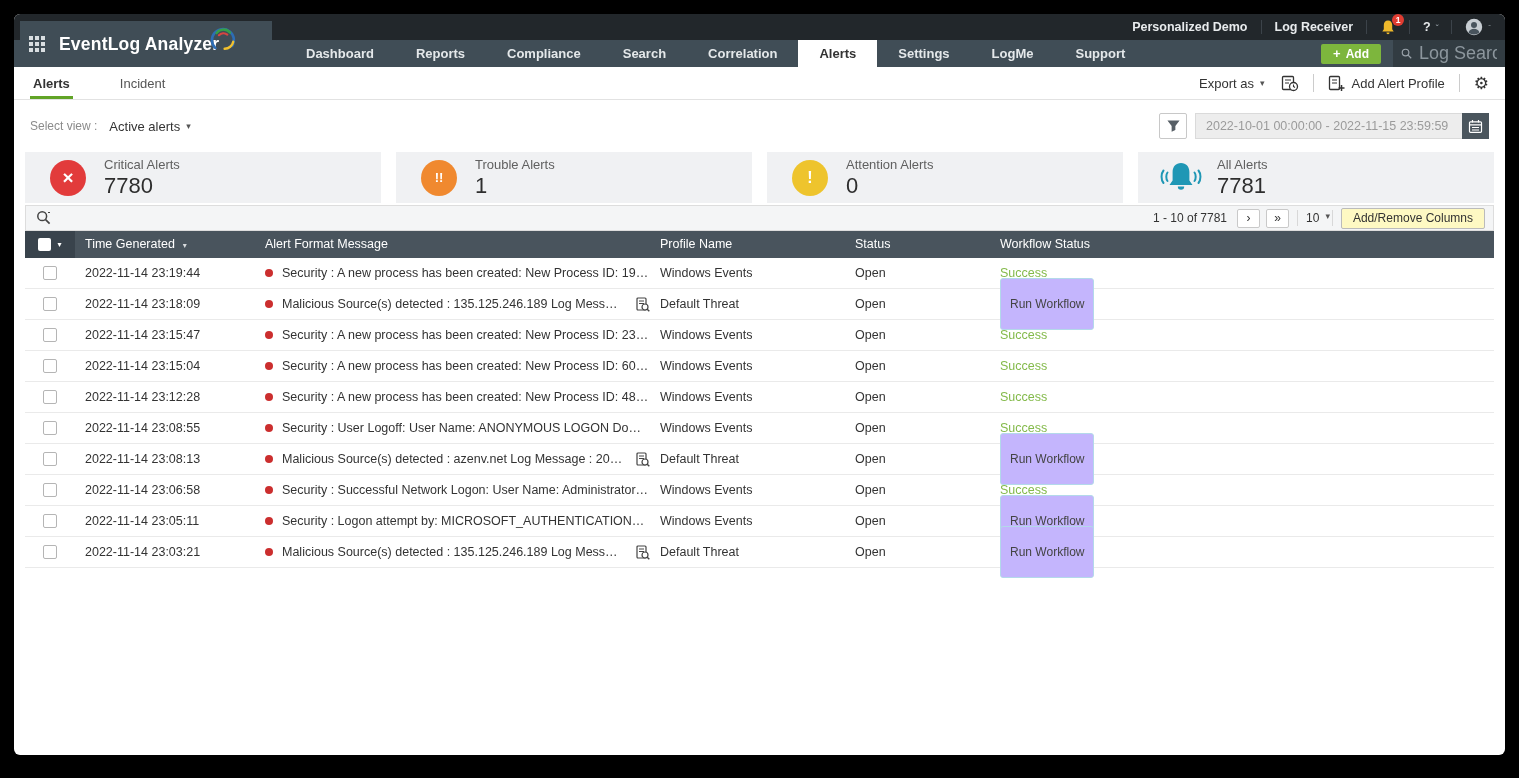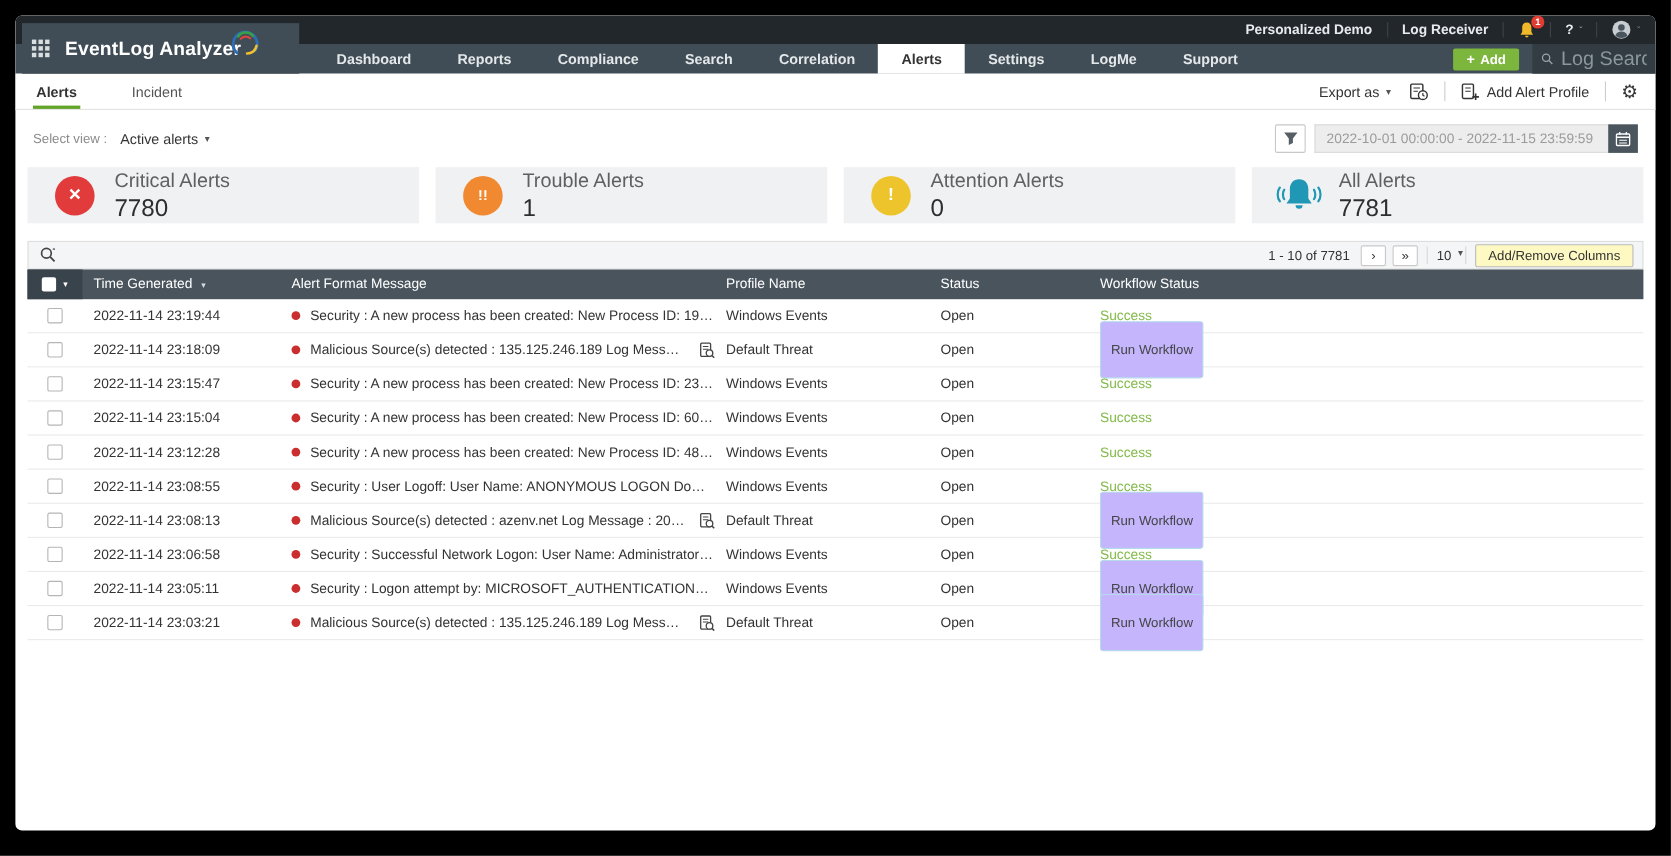--- a/index.html
+++ b/index.html
@@ -80,25 +80,25 @@
   
   .cards-row { margin-top:12px; padding:0 11px; display:flex; gap:15px; }
   .card { flex:1; background:#f0f1f3; height:51px; display:flex; align-items:center; }
   .card-icon { width:36px; height:36px; border-radius:50%; margin-left:25px; margin-right:18px;
                display:flex; align-items:center; justify-content:center; color:#fff; flex:none; }
   .ci-critical { background:#e23b3b; font-size:19px; font-weight:bold; }
   .ci-trouble  { background:#f0892f; font-size:13px; font-weight:bold; letter-spacing:0px; }
   .ci-attention{ background:#eec42d; font-size:16px; font-weight:bold; }
   .ci-bell { margin-left:22px; margin-right:15px; width:42px; height:40px; display:flex;
              align-items:center; justify-content:center; flex:none; }
-  .card-label { font-size:18px; color:#606060; }
+  .card-label { font-size:13px; color:#606060; }
   .card-value { font-size:22px; color:#2e2e2e; margin-top:1px; }
 
   
-  .table-wrap { margin:16px 11px 0; }
+  .table-wrap { margin:2px 11px 0; }
   .toolbar { height:26px; background:#f4f5f6; border:1px solid #ddd; display:flex;
              align-items:center; padding:0 8px; }
   .tb-search { display:inline-flex; align-items:center; cursor:pointer; margin-left:2px; }
   .toolbar-right { margin-left:auto; display:flex; align-items:center; font-size:12px; color:#333; }
   .pg-range { margin-right:10px; }
   .pg-btn { width:23px; height:19px; background:#fff; border:1px solid #c9c9c9; border-radius:2px;
             display:flex; align-items:center; justify-content:center; font-size:12px; color:#333;
             cursor:pointer; margin-right:6px; }
   .tb-vsep { width:1px; height:16px; background:#d8d8d8; margin:0 8px 0 2px; }
   .page-size { display:inline-flex; align-items:flex-start; cursor:pointer; }

